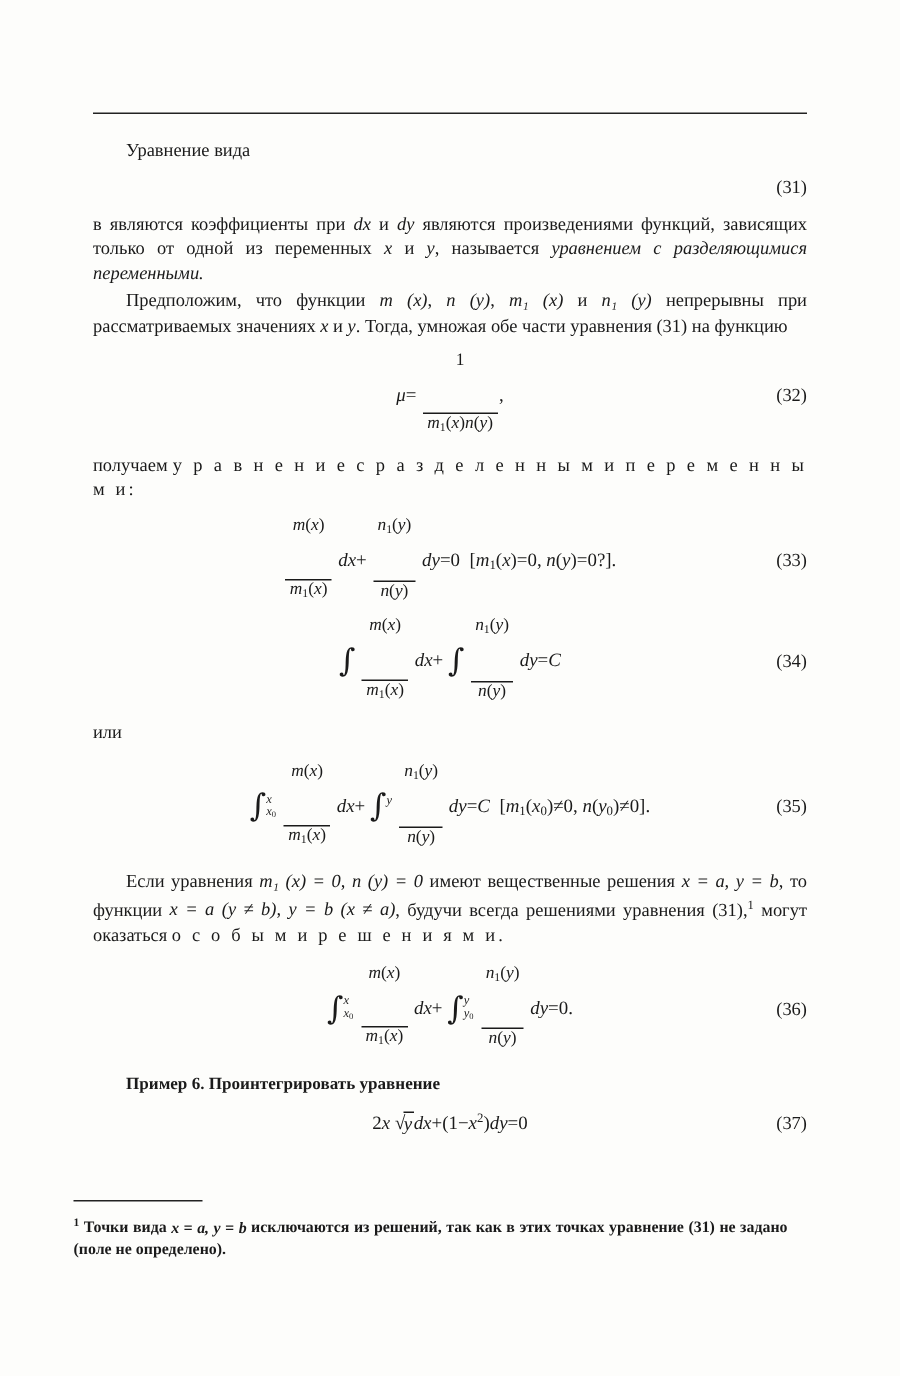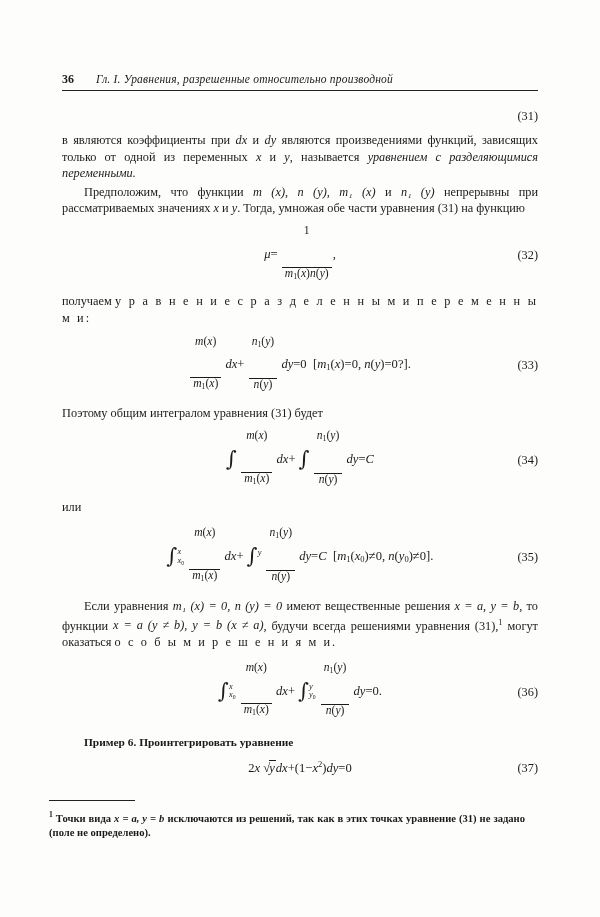--- a/index.html
+++ b/index.html
@@ -153,26 +153,25 @@
   .footnote .fnmark { font-size: 0.72em; vertical-align: 0.6em; }
   .nowrap { white-space: nowrap; margin-top: 40px; }
 </style>
 </head>
 <body>
 
 <div class="page">
 
   <div class="content">
 
-    <div class="header">
-      <span class="page-number">36</span>
-      <span class="chapter-title">Гл. I. Уравнения, разрешенные относительно производной</span>
-    </div>
     <div class="rule"></div>
 
+    <p class="para indent">
+      <span>Уравнение вида</span>
+    </p>
 
     <div class="formula-row">
       <div class="tag">(31)</div>
     </div>
 
     <p class="para">
       <span>в являются коэффициенты при </span><span class="it">dx</span><span> и </span><span class="it">dy</span><span> являются произведениями функций, зависящих только от одной из переменных </span><span class="it">x</span><span> и </span><span class="it">y</span><span>, называется </span><span class="it">уравнением с разделяющимися переменными.</span>
     </p>
 
     <p class="para indent">
@@ -204,23 +203,20 @@
         <span class="frac">
           <span class="num"><span class="mi">n</span><sub>1</sub>(<span class="mi">y</span>)</span>
           <span class="den"><span class="mi">n</span>(<span class="mi">y</span>)</span>
         </span>
         <span class="mi">dy</span>=0
         &nbsp;[<span class="mi">m</span><sub>1</sub>(<span class="mi">x</span>)=0,&nbsp;<span class="mi">n</span>(<span class="mi">y</span>)=0?].
       </div>
       <div class="tag">(33)</div>
     </div>
 
-    <p class="para">
-      <span>Поэтому общим интегралом уравнения (31) будет</span>
-    </p>
 
     <div class="formula-row" style="margin:11px 0 11px 0;">
       <div class="fmath">
         <span class="intsym">∫</span>
         <span class="frac">
           <span class="num"><span class="mi">m</span>(<span class="mi">x</span>)</span>
           <span class="den"><span class="mi">m</span><sub>1</sub>(<span class="mi">x</span>)</span>
         </span>
         <span class="mi">dx</span>+
         <span class="intsym">∫</span>

